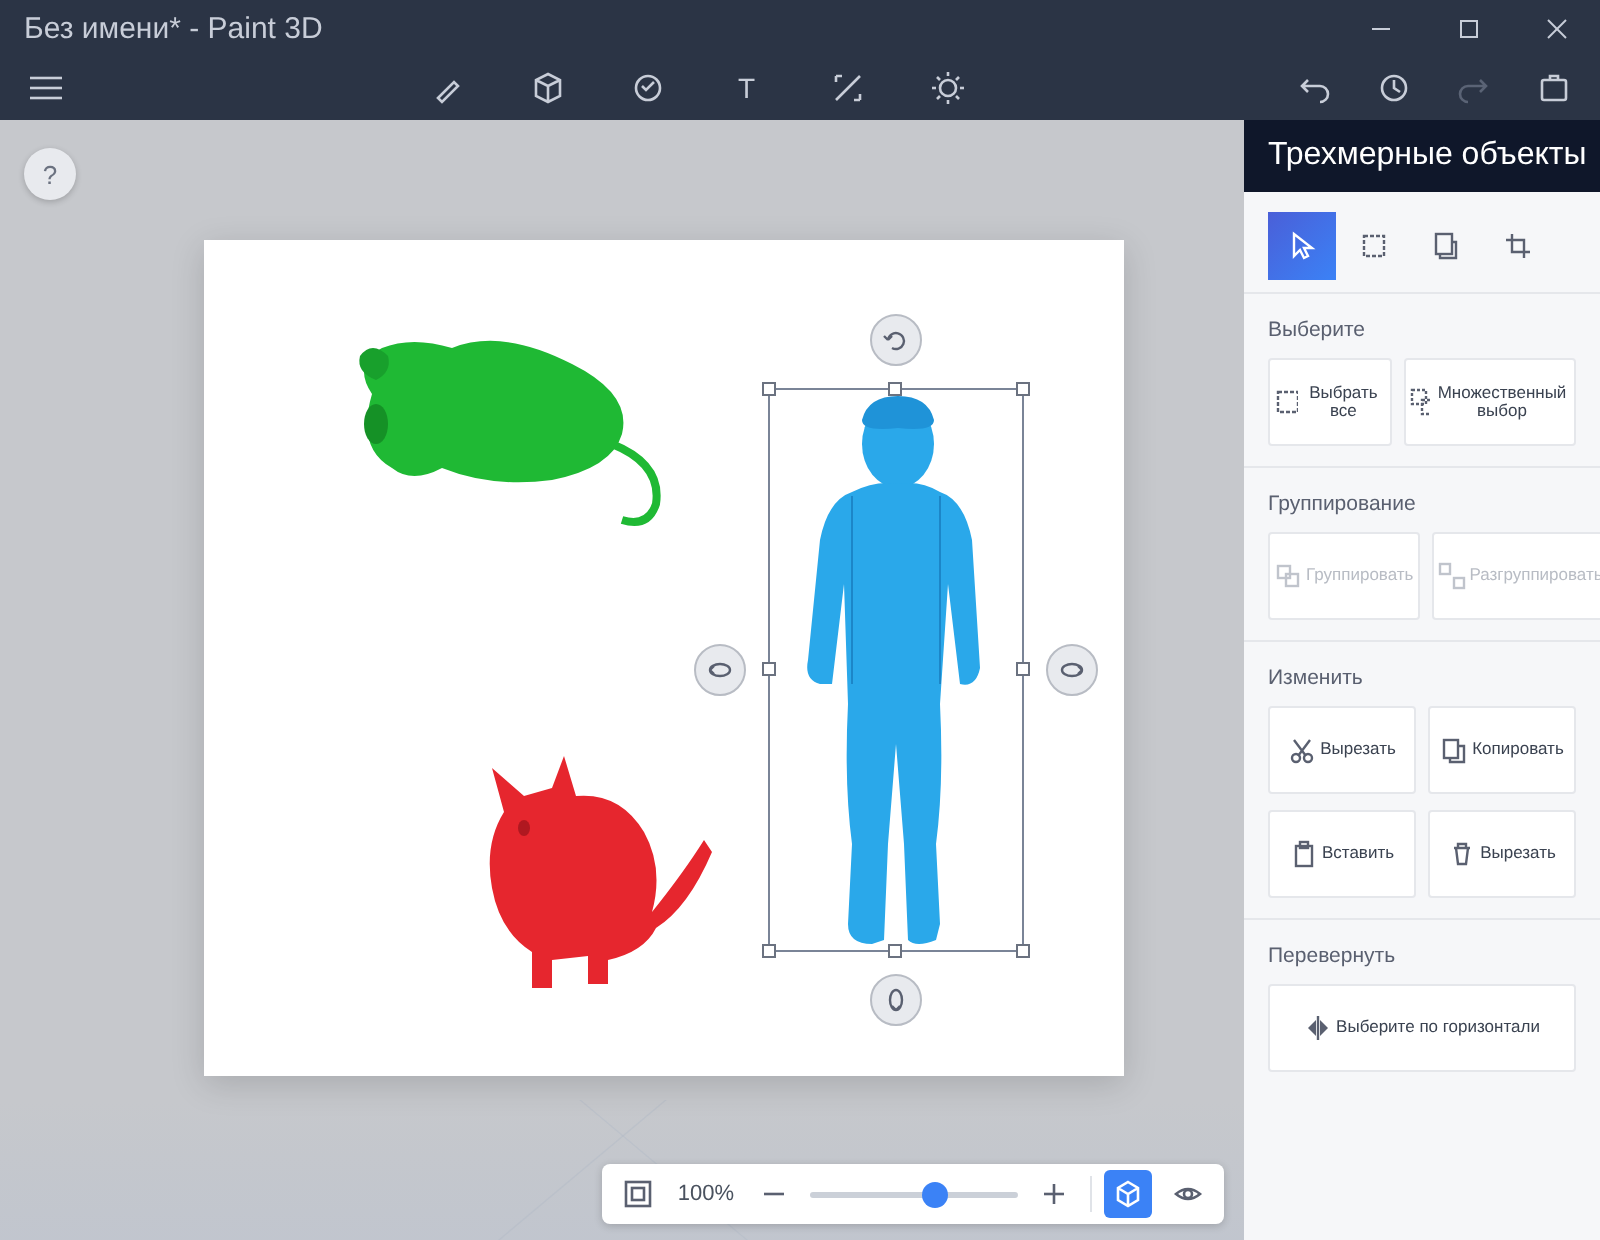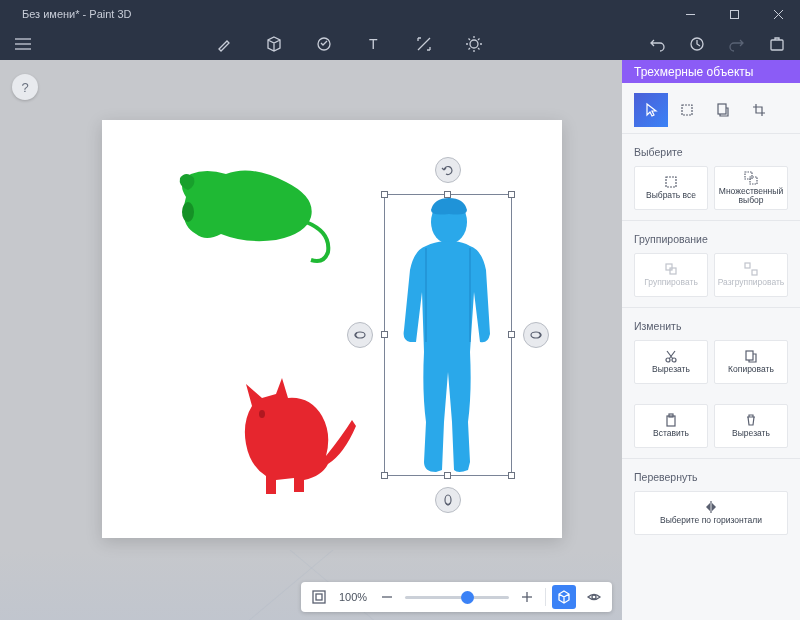--- a/index.html
+++ b/index.html
@@ -1,18 +1,18 @@
 <!DOCTYPE html>
 <html><head>
 <meta charset="utf-8">
 <style>
 * { margin: 0; padding: 0; box-sizing: border-box; font-family: 'Segoe UI', Tahoma, sans-serif; }
 body { width: 800px; height: 620px; background: #2b3445; overflow: hidden; position: relative; }
 
-.titlebar { height: 28px; background: #2b3445; display: flex; align-items: center; padding-left: 22px; color: #c8cdd8; font-size: 11px; }
+.titlebar { height: 28px; background: #2b3445; display: flex; align-items: center; padding-left: 12px; color: #c8cdd8; font-size: 15px; }
 .titlebar-caps { margin-left: auto; display: flex; }
 .cap { width: 44px; height: 28px; display: flex; align-items: center; justify-content: center; color: #c8cdd8; font-size: 12px; cursor: pointer; }
 .cap svg { stroke: #c8cdd8; fill: none; }
 
 .toolbar { height: 32px; background: #2b3445; display: flex; align-items: center; padding: 0 6px; }
 .menu-btn { width: 34px; height: 32px; display: flex; align-items: center; justify-content: center; cursor: pointer; }
 .menu-btn svg, .tool svg, .hist svg { stroke: #c8cdd8; fill: none; stroke-width: 1.3; }
 .tool-group { display: flex; gap: 22px; margin-left: 170px; }
 .tool { width: 28px; height: 28px; display: flex; align-items: center; justify-content: center; cursor: pointer; }
 .hist-group { margin-left: auto; display: flex; gap: 6px; }
@@ -49,30 +49,30 @@
 .bb-icon { width: 24px; height: 24px; display: flex; align-items: center; justify-content: center; cursor: pointer; color: #5a6070; }
 .bb-icon svg { stroke: #5a6070; fill: none; stroke-width: 1.3; }
 .zoom-val { font-size: 11px; color: #4a525f; min-width: 32px; text-align: center; }
 .slider { width: 104px; height: 3px; background: #cbd0d8; position: relative; border-radius: 2px; cursor: pointer; }
 .slider-thumb { position: absolute; left: 54%; top: -5px; width: 13px; height: 13px; border-radius: 50%; background: #3b82f6; }
 .bb-sep { width: 1px; height: 18px; background: #e0e3e8; }
 .bb-icon.active { background: #3b82f6; border-radius: 3px; }
 .bb-icon.active svg { stroke: #fff; }
 
 .panel { position: absolute; right: 0; top: 60px; width: 178px; height: 560px; background: #f6f7f9; overflow-y: auto; }
-.panel-hdr { height: 23px; background: #8b5cf6; color: #fff; font-size: 12px; display: flex; align-items: center; padding-left: 12px; font-weight: 400; }
+.panel-hdr { height: 36px; background: #0f172a; color: #fff; font-size: 16px; display: flex; align-items: center; padding-left: 12px; font-weight: 400; }
 .mode-row { display: flex; gap: 2px; padding: 10px 12px 6px; }
 .mode { width: 34px; height: 34px; display: flex; align-items: center; justify-content: center; cursor: pointer; }
 .mode svg { stroke: #5a6070; fill: none; stroke-width: 1.2; }
 .mode.active { background: linear-gradient(135deg, #4a5fd8, #3b82f6); }
 .mode.active svg { stroke: #fff; }
 .section { padding: 12px 12px 10px; border-top: 1px solid #e5e7eb; }
 .sec-title { font-size: 10.5px; color: #5a6070; margin-bottom: 8px; }
 .btn-row { display: flex; gap: 6px; }
-.pbtn { flex: 1; background: #fff; border: 1px solid #e5e7eb; border-radius: 2px; height: 44px; display: flex; flex-direction: column; align-items: center; justify-content: center; gap: 2px; cursor: pointer; font-size: 8.5px; color: #3a4250; text-align: center; line-height: 1.1; padding: 0 2px; }
+.pbtn { flex: 1; background: #fff; border: 1px solid #e5e7eb; border-radius: 2px; height: 44px; display: flex; flex-direction: row; align-items: center; justify-content: center; gap: 2px; cursor: pointer; font-size: 8.5px; color: #3a4250; text-align: center; line-height: 1.1; padding: 0 2px; }
 .pbtn.disabled { color: #b8bcc4; cursor: default; text-align: right; }
 .pbtn.disabled svg { stroke: #c0c4cc; }
 .pbtn svg { stroke: #5a6070; fill: none; stroke-width: 1.2; }
 </style>
 </head>
 <body>
 
 <div class="titlebar">
   <span>Без имени* - Paint 3D</span>
   <div class="titlebar-caps">
@@ -339,21 +339,21 @@
           <span>Вырезать</span>
         </div>
       <div class="pbtn">
           <svg width="14" height="14">
             <rect x="2" y="2" width="7" height="9"></rect>
             <path d="M9 5 L12 5 L12 13 L5 13 L5 11"></path>
           </svg>
           <span>Копировать</span>
         </div>
     </div>
-    <div class="btn-row" style="margin-top:20px">
+    <div class="btn-row" style="margin-top:8px">
       <div class="pbtn">
           <svg width="14" height="14">
             <rect x="3" y="3" width="8" height="10"></rect>
             <rect x="5" y="1" width="4" height="3"></rect>
           </svg>
           <span>Вставить</span>
         </div>
       <div class="pbtn">
           <svg width="14" height="14">
             <path d="M3 4 L11 4 M5 4 L5 2 L9 2 L9 4 M4 4 L5 12 L9 12 L10 4"></path>

